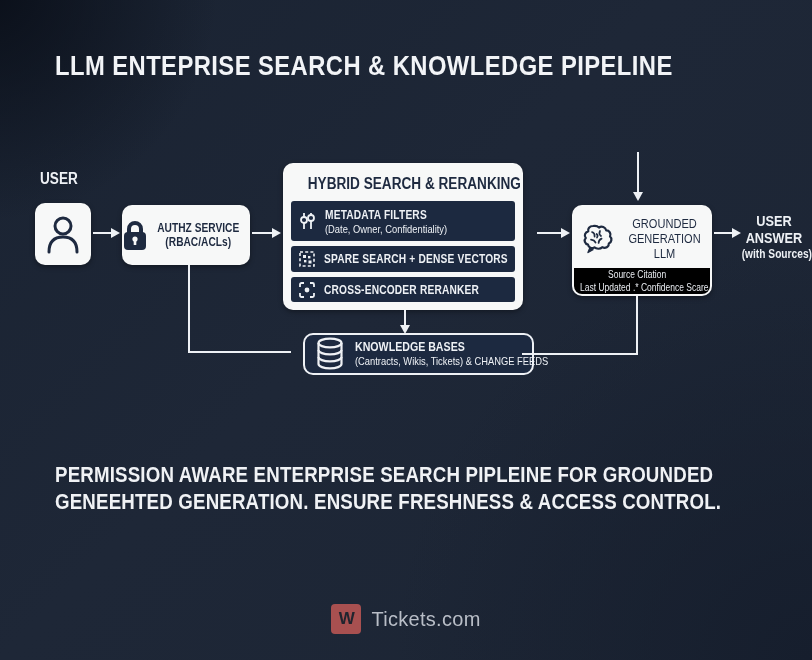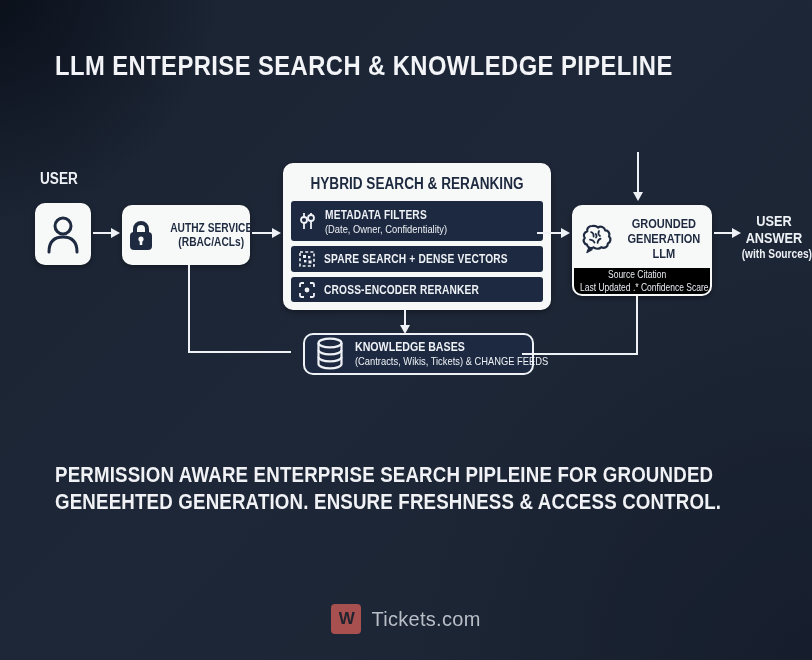--- a/index.html
+++ b/index.html
@@ -14,35 +14,35 @@
   .txt-dark{color:#1e2a40;}
   .cond{display:inline-block;white-space:nowrap;transform:scaleX(.85);transform-origin:0 50%;}
   .condc{display:block;white-space:nowrap;transform:scaleX(.85);transform-origin:50% 50%;}
   .abs{position:absolute;}
 
   .page-title{left:55px;top:50px;font-size:28px;font-weight:bold;letter-spacing:.5px;color:#f2f4f7;}
 
   .user-label{left:40px;top:170px;font-size:16px;font-weight:bold;color:#eef1f5;}
   .white-box{background:#f7f8f8;border-radius:10px;box-shadow:0 2px 5px rgba(0,0,0,.35);}
   .user-box{left:35px;top:203px;width:56px;height:62px;display:flex;align-items:center;justify-content:center;}
-  .authz-box{left:122px;top:205px;width:128px;height:60px;display:flex;align-items:center;justify-content:flex-start;gap:7px;padding:0 4px;box-sizing:border-box;}
+  .authz-box{left:122px;top:205px;width:128px;height:60px;display:flex;align-items:center;justify-content:flex-end;padding:0 4px;box-sizing:border-box;}
   .authz-text{font-size:12px;font-weight:bold;line-height:14px;text-align:center;}
 
-  .hybrid-box{left:283px;top:163px;width:268px;height:147px;box-sizing:border-box;padding:9px 8px 8px 8px;}
+  .hybrid-box{left:283px;top:163px;width:240px;height:147px;box-sizing:border-box;padding:9px 8px 8px 8px;}
   .hybrid-title{text-align:center;font-size:16px;font-weight:bold;color:#1e2a40;height:24px;line-height:24px;}
   .hrow{background:#1c2940;border-radius:3px;margin-top:5px;display:flex;align-items:center;padding:0 8px;gap:9px;color:#eef1f5;}
   .hrow .rlabel{font-size:12px;font-weight:bold;letter-spacing:.2px;}
   .hrow .rsub{font-size:11px;font-weight:normal;margin-top:1px;}
   .hrow1{height:26px;}
   .hrow2{height:40px;}
   .hrow3{height:25px;}
 
   .llm-box{left:572px;top:205px;width:140px;height:91px;box-sizing:border-box;padding:2px;}
   .llm-top{height:59px;display:flex;align-items:center;justify-content:center;gap:6px;padding-top:2px;}
-  .llm-text{font-size:13px;font-weight:bold;line-height:15px;text-align:center;color:#1e2a40;}
+  .llm-text{font-size:13px;font-weight:normal;line-height:15px;text-align:center;color:#1e2a40;}
   .llm-foot{background:#000000;border-radius:0 0 8px 8px;color:#e8ebf0;font-size:10px;line-height:13px;padding:0 6px;height:26px;box-sizing:border-box;text-align:center;}
 
   .answer-box{left:736px;top:212px;width:76px;text-align:center;color:#eef1f5;}
   .answer-box .big{font-size:15px;font-weight:bold;line-height:17px;}
   .answer-box .small{font-size:12px;font-weight:bold;line-height:15px;margin-top:1px;}
 
   .kb-box{left:303px;top:333px;width:231px;height:42px;border:2px solid #eef1f5;border-radius:10px;background:#1c2940;display:flex;align-items:center;gap:10px;padding:0 10px;box-sizing:border-box;color:#eef1f5;}
   .kb-label{font-size:12.5px;font-weight:bold;line-height:14px;}
   .kb-sub{font-size:11px;font-weight:normal;line-height:13px;margin-top:1px;}
 

